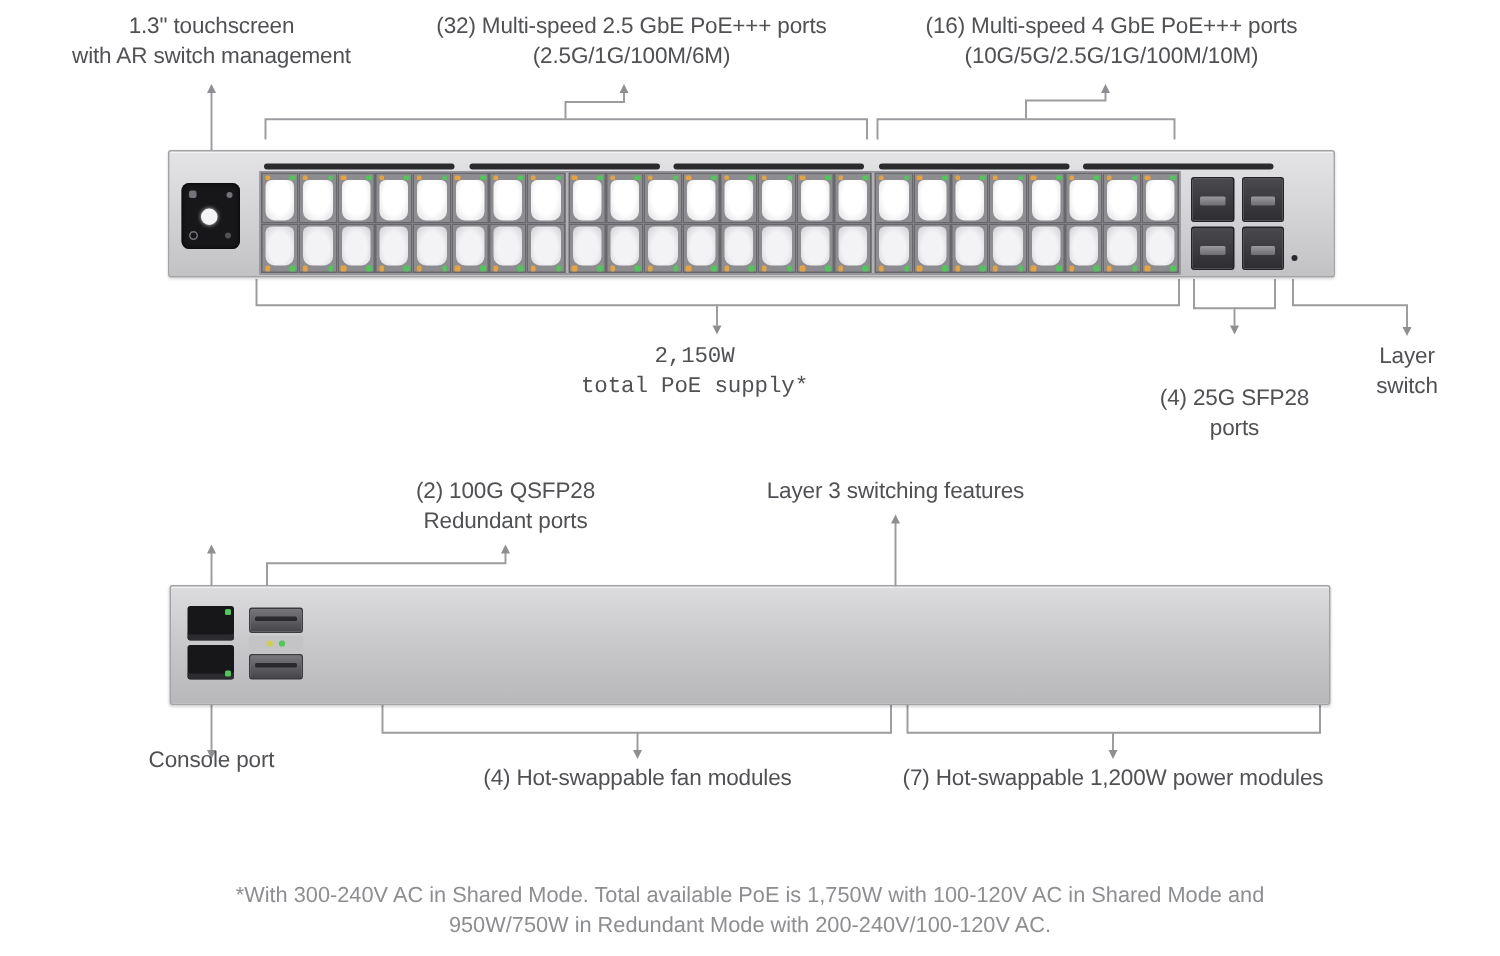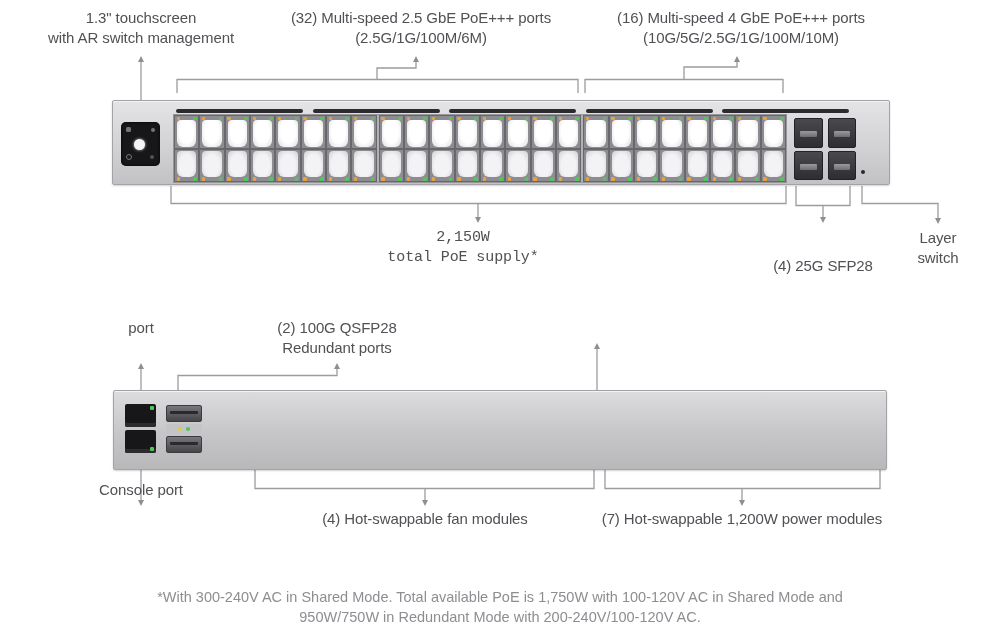--- a/index.html
+++ b/index.html
@@ -146,33 +146,36 @@
   <div class="callout" style="left:591px;top:8px;width:300px;">
     <div>(16) Multi-speed 4 GbE PoE+++ ports</div>
     <div>(10G/5G/2.5G/1G/100M/10M)</div>
   </div>
   <div class="callout" style="left:363px;top:228px;width:200px;font-family:Liberation Mono, monospace;">
     <div>2,150W</div>
     <div>total PoE supply*</div>
   </div>
   <div class="callout" style="left:748px;top:228px;width:150px;margin-top:28px;">
     <div>(4) 25G SFP28</div>
+    <div>ports</div>
   </div>
   <div class="callout" style="left:878px;top:228px;width:120px;">
     <div>Layer</div>
     <div>switch</div>
   </div>
   <div class="callout" style="left:41px;top:318px;width:200px;">
-    <div>port</div>
   </div>
   <div class="callout" style="left:237px;top:318px;width:200px;">
     <div>(2) 100G QSFP28</div>
     <div>Redundant ports</div>
   </div>
-  <div class="callout" style="left:41px;top:480px;width:200px;">
+  <div class="callout" style="left:447px;top:318px;width:300px;">
+    <div>Layer 3 switching features</div>
+  </div>
+  <div class="callout" style="left:41px;top:497px;width:200px;">
     <div>Console port</div>
   </div>
   <div class="callout" style="left:305px;top:509px;width:240px;">
     <div>(4) Hot-swappable fan modules</div>
   </div>
   <div class="callout" style="left:562px;top:509px;width:360px;">
     <div>(7) Hot-swappable 1,200W power modules</div>
   </div>
 
   <div class="chassis front">

